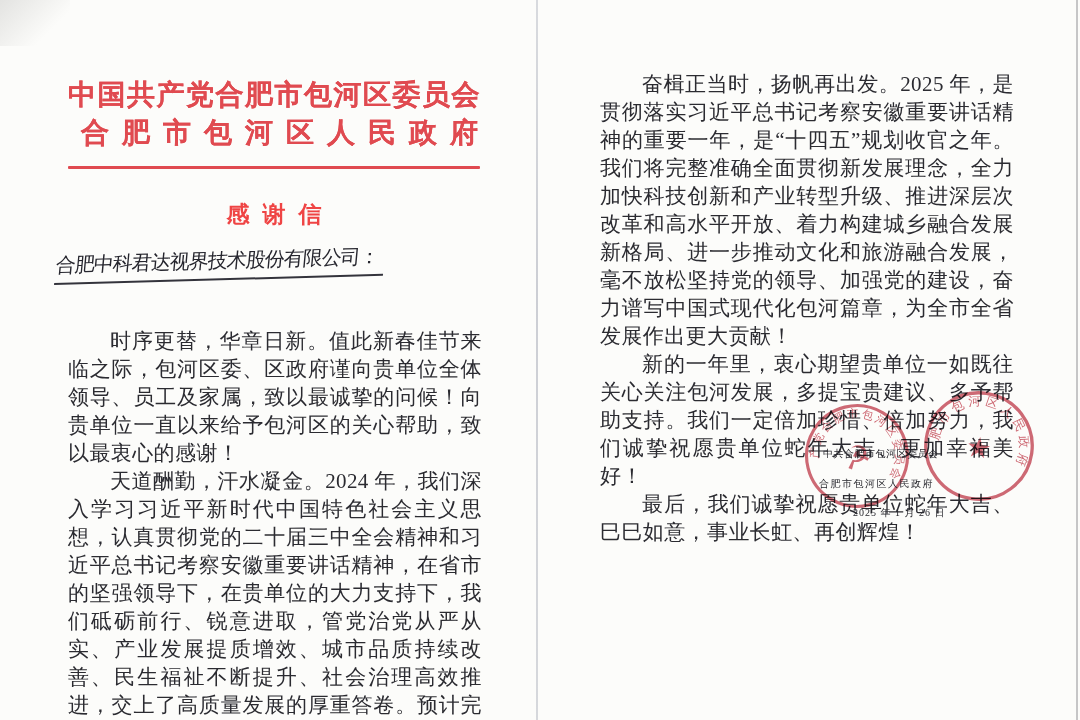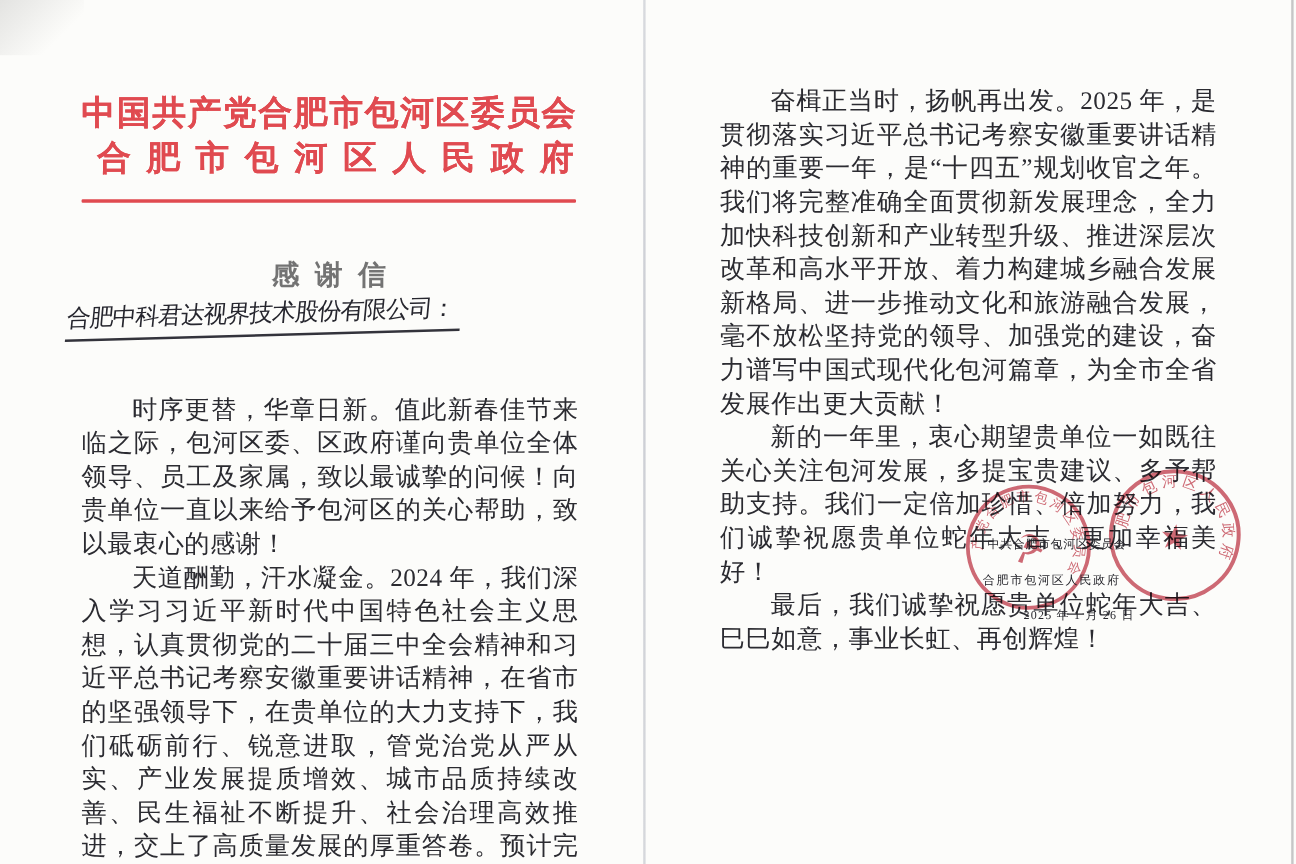--- a/index.html
+++ b/index.html
@@ -21,22 +21,22 @@
     background:linear-gradient(180deg,#d8dade,#ccced4 40%,#d6d8dc);}
 
   
   .letterhead{position:absolute;left:68px;top:76px;width:412px;text-align:center;}
   .hl{color:#e04a50;font-weight:700;white-space:nowrap;
       text-shadow:0 0 .5px #e04a50;}
   .hl1{font-size:28px;line-height:38px;letter-spacing:1.5px;}
   .hl2{font-size:28px;line-height:38px;letter-spacing:13px;text-indent:13px;}
   .red-rule{margin-top:14px;height:3px;background:#e04a50;border-radius:1px;}
 
-  .letter-title{position:absolute;left:68px;top:214px;width:412px;margin:0;
-    text-align:center;font-size:23px;font-weight:600;color:#737373;
+  .letter-title{position:absolute;left:68px;top:199px;width:412px;margin:0;
+    text-align:center;font-size:23px;font-weight:600;color:#ef4444;
     letter-spacing:13px;text-indent:13px;}
 
   .salutation{position:absolute;left:54px;top:252px;
     font-size:20px;font-weight:500;color:#26262e;letter-spacing:-1px;
     transform:rotate(-1.6deg) skewX(-7deg);transform-origin:left bottom;
     border-bottom:2px solid #33333b;padding:0 6px 4px 0;white-space:nowrap;}
 
   .body-col{position:absolute;}
   .body-col-left{left:68px;top:291px;width:414px;margin-top:36px;}
   .body-col-right{left:62px;top:70px;width:414px;}

